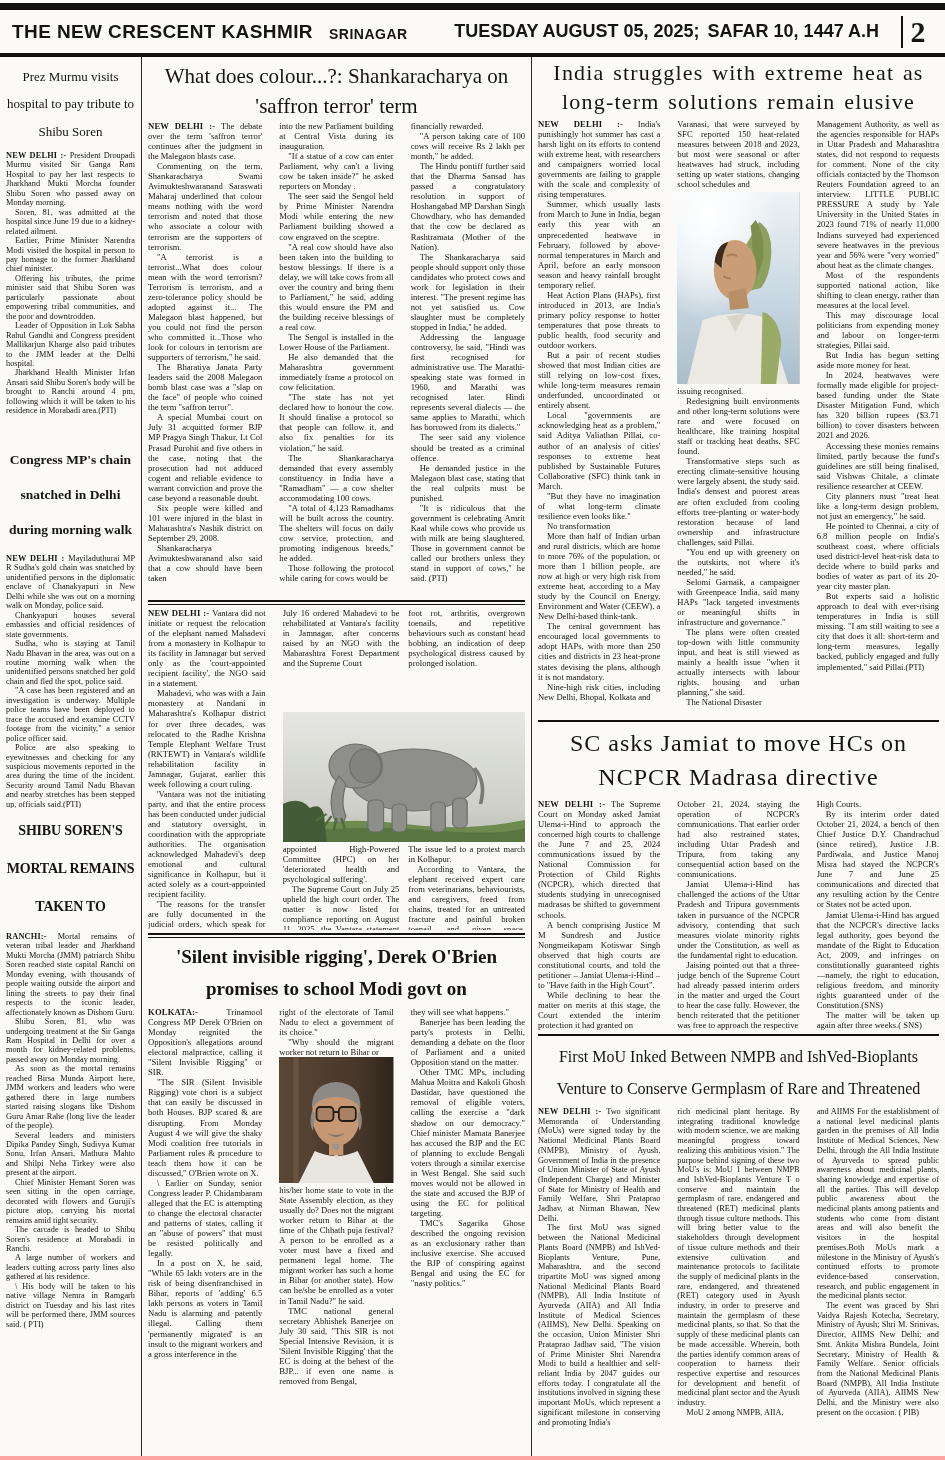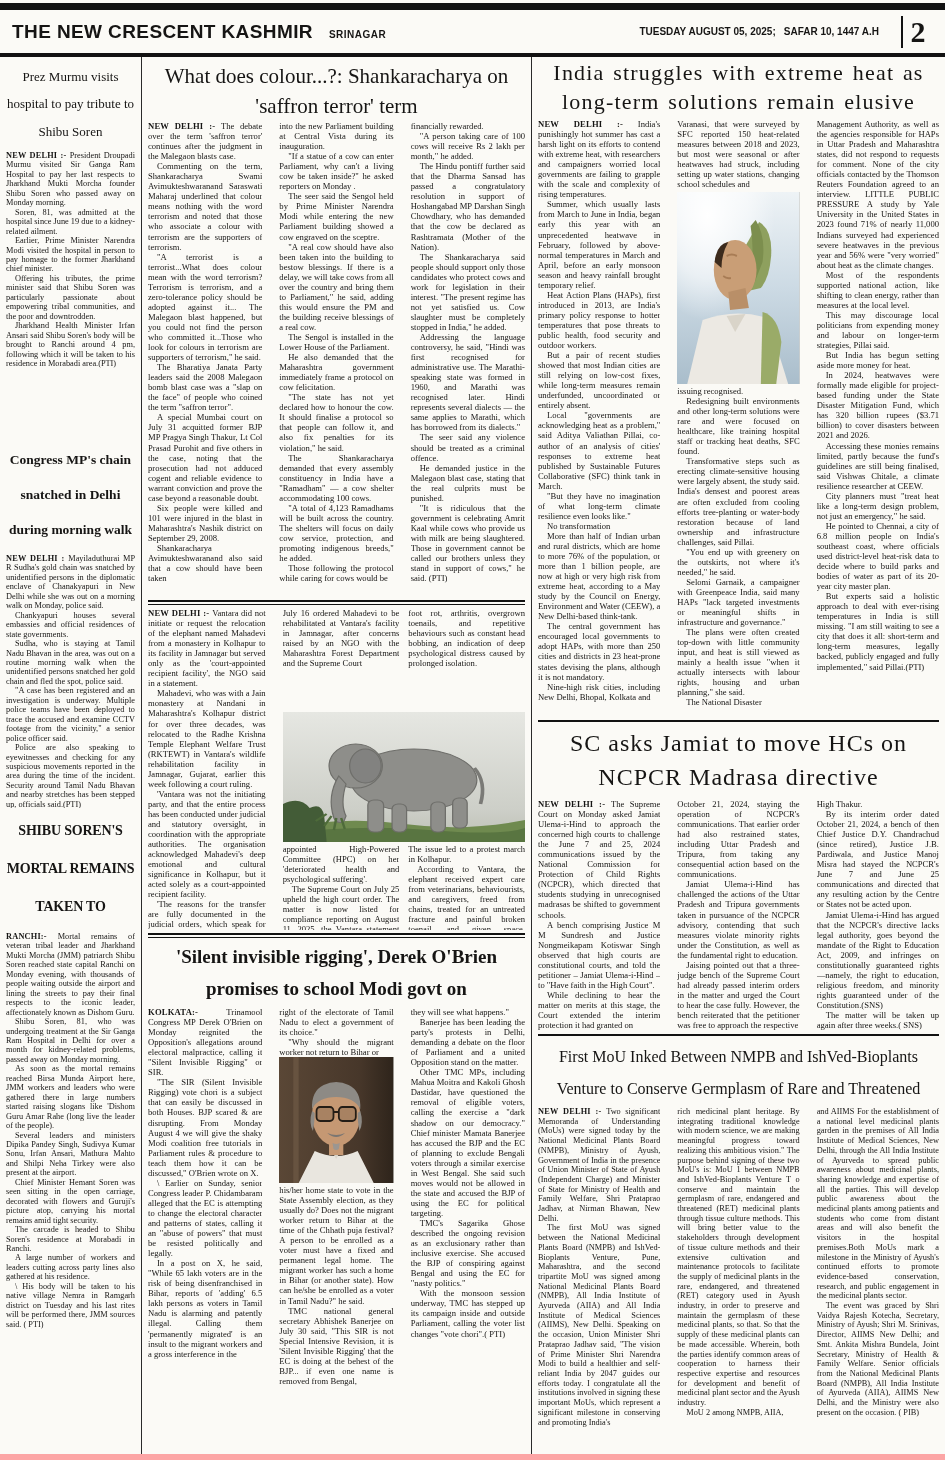--- a/index.html
+++ b/index.html
@@ -2,25 +2,25 @@
 <html><head>
 <meta charset="utf-8">
 <style>
   *{box-sizing:border-box;margin:0;padding:0}
   html,body{background:#d8d6d0}
   body{width:945px;font-family:"Liberation Serif",serif;color:#161514}
   .page{width:945px;height:1460px;background:#fbfaf6;overflow:hidden;display:flex;flex-direction:column;position:relative}
   .topbar{height:7px;background:#121212;margin-top:3px}
   .masthead{display:flex;align-items:center;height:47px;padding:0 12px;border-bottom:4px solid #121212;background:#fbfaf6}
   .mast-title{font-family:"Liberation Sans",sans-serif;font-weight:bold;font-size:19px;letter-spacing:.4px;white-space:nowrap}
-  .mast-city{font-family:"Liberation Sans",sans-serif;font-weight:bold;font-size:10px;margin-left:16px;margin-top:5px;letter-spacing:.5px}
-  .mast-right{margin-left:auto;display:flex;align-items:flex-start;gap:8px;font-family:"Liberation Sans",sans-serif;font-weight:bold;font-size:10px;white-space:nowrap}
+  .mast-city{font-family:"Liberation Sans",sans-serif;font-weight:bold;font-size:14px;margin-left:16px;margin-top:5px;letter-spacing:.5px}
+  .mast-right{margin-left:auto;display:flex;align-items:flex-start;gap:8px;font-family:"Liberation Sans",sans-serif;font-weight:bold;font-size:18px;white-space:nowrap}
   .mast-sep{width:2px;height:32px;background:#121212;margin-left:22px}
   .mast-page{font-size:30px;font-weight:bold;width:30px;text-align:center;font-family:"Liberation Serif",serif}
-  .content{flex:1;display:grid;grid-template-columns:141px 390px 414px;border-bottom:6px solid #fca5a5;overflow:hidden}
+  .content{flex:1;display:grid;grid-template-columns:141px 390px 414px;border-bottom:4px solid #fca5a5;overflow:hidden}
   .band{overflow:hidden;padding:2px 6px}
   .band-mid,.band-right{border-left:1px solid #2a2a2a}
   article{overflow:hidden}
   .hl{text-align:center;overflow:hidden;font-weight:normal}
   .h-murmu{font-size:13px;line-height:2.1;height:92px;padding-top:4px}
   .h-chain{font-size:13.5px;font-weight:bold;line-height:2.6;height:118px;padding-top:6px}
   .h-soren{font-size:14px;font-weight:bold;line-height:2.7;height:124px;padding-top:4px;letter-spacing:-.2px}
   .h-saffron{font-size:21px;line-height:1.45;height:62px;padding-top:2px}
   .h-vantara{font-size:20px;font-weight:bold;line-height:1.7;height:74px;padding-top:2px;letter-spacing:-.2px}
   .h-rigging{font-size:19px;font-weight:bold;line-height:1.7;height:66px}
@@ -80,20 +80,21 @@
   <div class="content">
 
     <div class="band band-left">
       <article class="a-murmu">
         <h2 class="hl h-murmu">Prez Murmu visits hospital to pay tribute to Shibu Soren</h2>
         <div class="abody">
             <p><b>NEW DELHI :- </b>President Droupadi Murmu visited Sir Ganga Ram Hospital to pay her last respects to Jharkhand Mukti Morcha founder Shibu Soren who passed away on Monday morning.</p>
             <p>Soren, 81, was admitted at the hospital since June 19 due to a kidney-related ailment.</p>
             <p>Earlier, Prime Minister Narendra Modi visited the hospital in person to pay homage to the former Jharkhand chief minister.</p>
             <p>Offering his tributes, the prime minister said that Shibu Soren was particularly passionate about empowering tribal communities, and the poor and downtrodden.</p>
+            <p>Leader of Opposition in Lok Sabha Rahul Gandhi and Congress president Mallikarjun Kharge also paid tributes to the JMM leader at the Delhi hospital.</p>
             <p>Jharkhand Health Minister Irfan Ansari said Shibu Soren's body will be brought to Ranchi around 4 pm, following which it will be taken to his residence in Morabadi area.(PTI)</p>
           </div>
       </article>
       <article class="a-chain">
         <h2 class="hl h-chain">Congress MP's chain snatched in Delhi during morning walk</h2>
         <div class="abody">
             <p><b>NEW DELHI :  </b>Mayiladuthurai MP R Sudha's gold chain was snatched by unidentified persons in the diplomatic enclave of Chanakyapuri in New Delhi while she was out on a morning walk on Monday, police said.</p>
             <p>Chankyapuri houses several embassies and official residences of state governments.</p>
             <p>Sudha, who is staying at Tamil Nadu Bhavan in the area, was out on a routine morning walk when the unidentified persons snatched her gold chain and fled the spot, police said.</p>
             <p>"A case has been registered and an investigation is underway. Multiple police teams have been deployed to trace the accused and examine CCTV footage from the vicinity," a senior police officer said.</p>
@@ -254,21 +255,20 @@
             <div class="fill">
                 <p>his/her home state to vote in the State Assembly election, as they usually do? Does not the migrant worker return to Bihar at the time of the Chhath puja festival? A person to be enrolled as a voter must have a fixed and permanent legal home. The migrant worker has such a home in Bihar (or another state). How can he/she be enrolled as a voter in Tamil Nadu?" he said.</p>
                 <p>TMC national general secretary Abhishek Banerjee on July 30 said, "This SIR is not Special Intensive Revision, it is 'Silent Invisible Rigging' that the EC is doing at the behest of the BJP... if even one name is removed from Bengal,</p>
               </div>
           </div>
           <div class="col">
               <p>they will see what happens."</p>
               <p>Banerjee has been leading the party's protests in Delhi, demanding a debate on the floor of Parliament and a united Opposition stand on the matter.</p>
               <p>Other TMC MPs, including Mahua Moitra and Kakoli Ghosh Dastidar, have questioned the removal of eligible voters, calling the exercise a "dark shadow on our democracy." Chief minister Mamata Banerjee has accused the BJP and the EC of planning to exclude Bengali voters through a similar exercise in West Bengal. She said such moves would not be allowed in the state and accused the BJP of using the EC for political targeting.</p>
               <p>TMC's Sagarika Ghose described the ongoing revision as an exclusionary rather than inclusive exercise. She accused the BJP of conspiring against Bengal and using the EC for "nasty politics."</p>
-              <p>With the monsoon session underway, TMC has stepped up its campaign inside and outside Parliament, calling the voter list changes "vote chori".( PTI)</p>
             </div>
         </div>
       </article>
     </div>
 
     <div class="band band-right">
       <article class="a-heat">
         <h1 class="hl h-heat">India struggles with extreme heat as long-term solutions remain elusive</h1>
         <div class="abody cols">
           <div class="col">
@@ -345,21 +345,21 @@
               <p><b>NEW DELHI :- </b>The Supreme Court on Monday asked Jamiat Ulema-i-Hind to approach the concerned high courts to challenge the June 7 and 25, 2024 communications issued by the National Commission for Protection of Child Rights (NCPCR), which directed that students studying in unrecognised madrasas be shifted to government schools.</p>
               <p>A bench comprising Justice M M Sundresh and Justice Nongmeikapam Kotiswar Singh observed that high courts are constitutional courts, and told the petitioner – Jamiat Ulema-i-Hind – to "Have faith in the High Court".</p>
               <p>While declining to hear the matter on merits at this stage, the Court extended the interim protection it had granted on</p>
             </div>
           <div class="col">
               <p>October 21, 2024, staying the operation of NCPCR's communications. That earlier order had also restrained states, including Uttar Pradesh and Tripura, from taking any consequential action based on the communications.</p>
               <p>Jamiat Ulema-i-Hind has challenged the actions of the Uttar Pradesh and Tripura governments taken in pursuance of the NCPCR advisory, contending that such measures violate minority rights under the Constitution, as well as the fundamental right to education.</p>
               <p>Jaising pointed out that a three-judge bench of the Supreme Court had already passed interim orders in the matter and urged the Court to hear the case fully. However, the bench reiterated that the petitioner was free to approach the respective</p>
             </div>
           <div class="col">
-              <p>High Thakur.</p>
+              <p>High Courts.</p>
               <p>By its interim order dated October 21, 2024, a bench of then Chief Justice D.Y. Chandrachud (since retired), Justice J.B. Pardiwala, and Justice Manoj Misra had stayed the NCPCR's June 7 and June 25 communications and directed that any resulting action by the Centre or States not be acted upon.</p>
               <p>Jamiat Ulema-i-Hind has argued that the NCPCR's directive lacks legal authority, goes beyond the mandate of the Right to Education Act, 2009, and infringes on constitutionally guaranteed rights—namely, the right to education, religious freedom, and minority rights guaranteed under of the Constitution.(SNS)</p>
               <p>The matter will be taken up again after three weeks.( SNS)</p>
             </div>
         </div>
       </article>
 
       <div class="srule"></div>
 
       <article class="a-mou">

